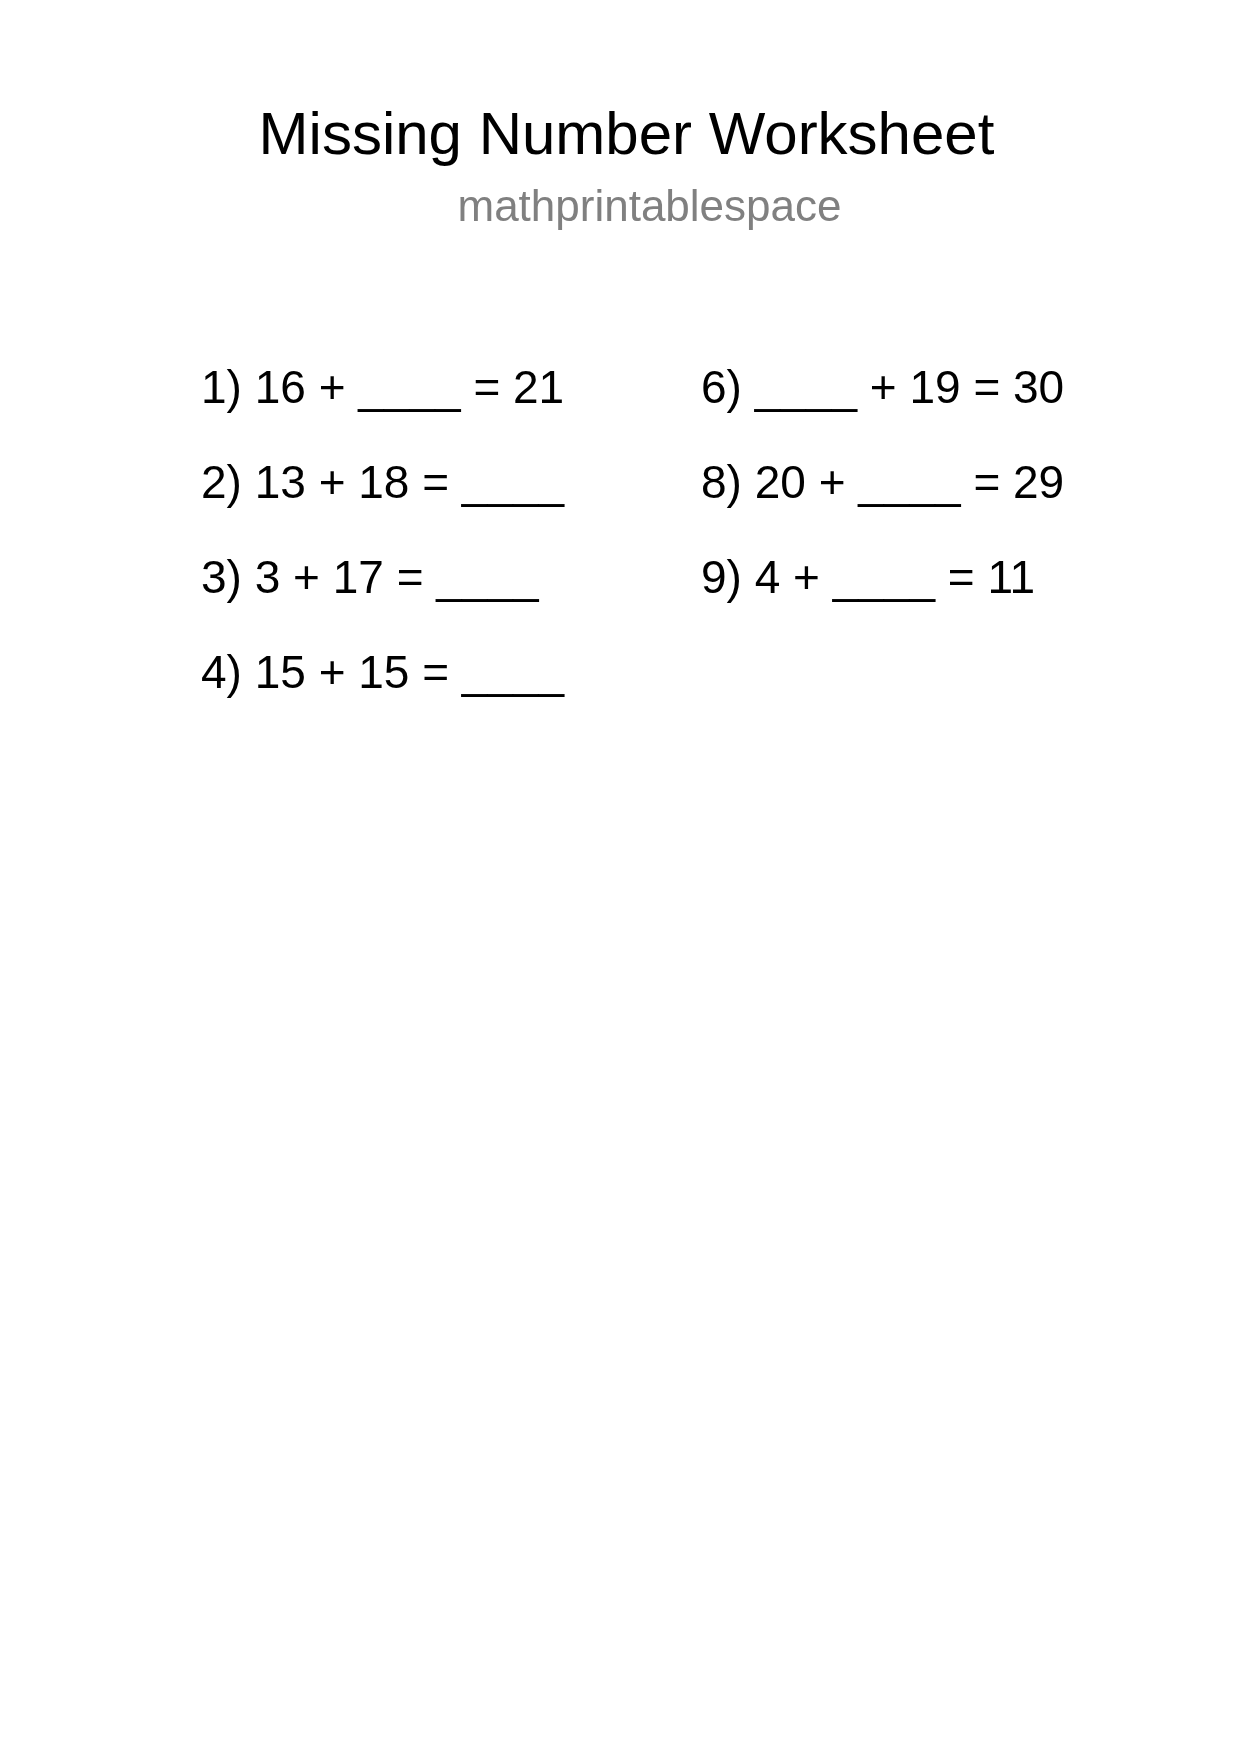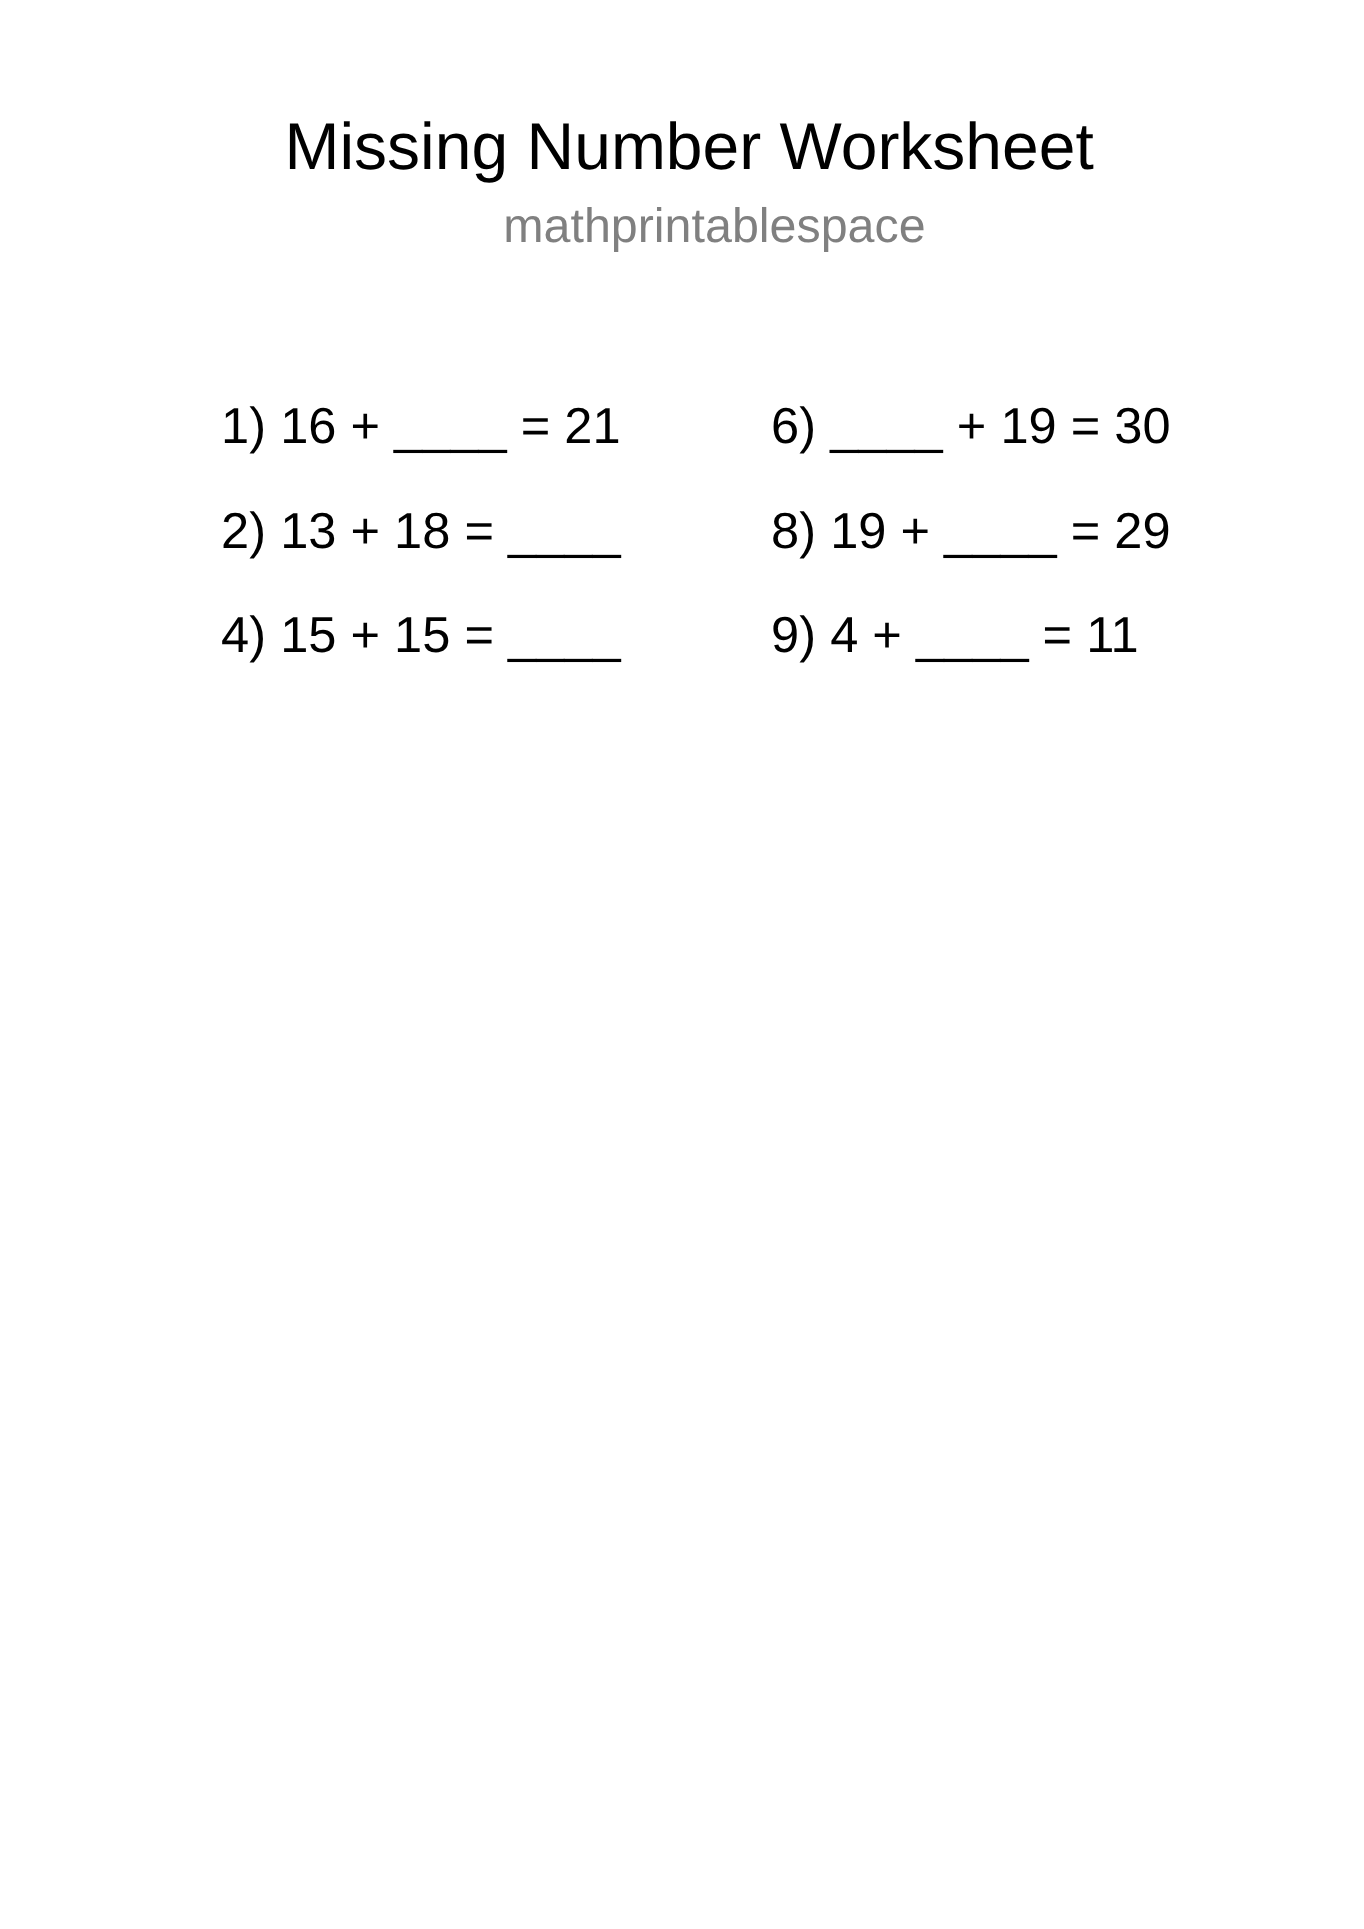--- a/index.html
+++ b/index.html
@@ -57,21 +57,22 @@
 </head>
 <body>
 
 <div>
   <div class="title">Missing Number Worksheet</div>
   <div class="subtitle">mathprintablespace</div>
 
   <div class="column col-left">
     <div class="problem">1) 16 + ____ = 21</div>
     <div class="problem">2) 13 + 18 = ____</div>
+    <div class="problem">3) 3 + 17 = ____</div>
     <div class="problem">4) 15 + 15 = ____</div>
   </div>
 
   <div class="column col-right">
     <div class="problem">6) ____ + 19 = 30</div>
-    <div class="problem">8) 19 + ____ = 29</div>
+    <div class="problem">8) 20 + ____ = 29</div>
     <div class="problem">9) 4 + ____ = 11</div>
   </div>
 </div>
 
 </body></html>

